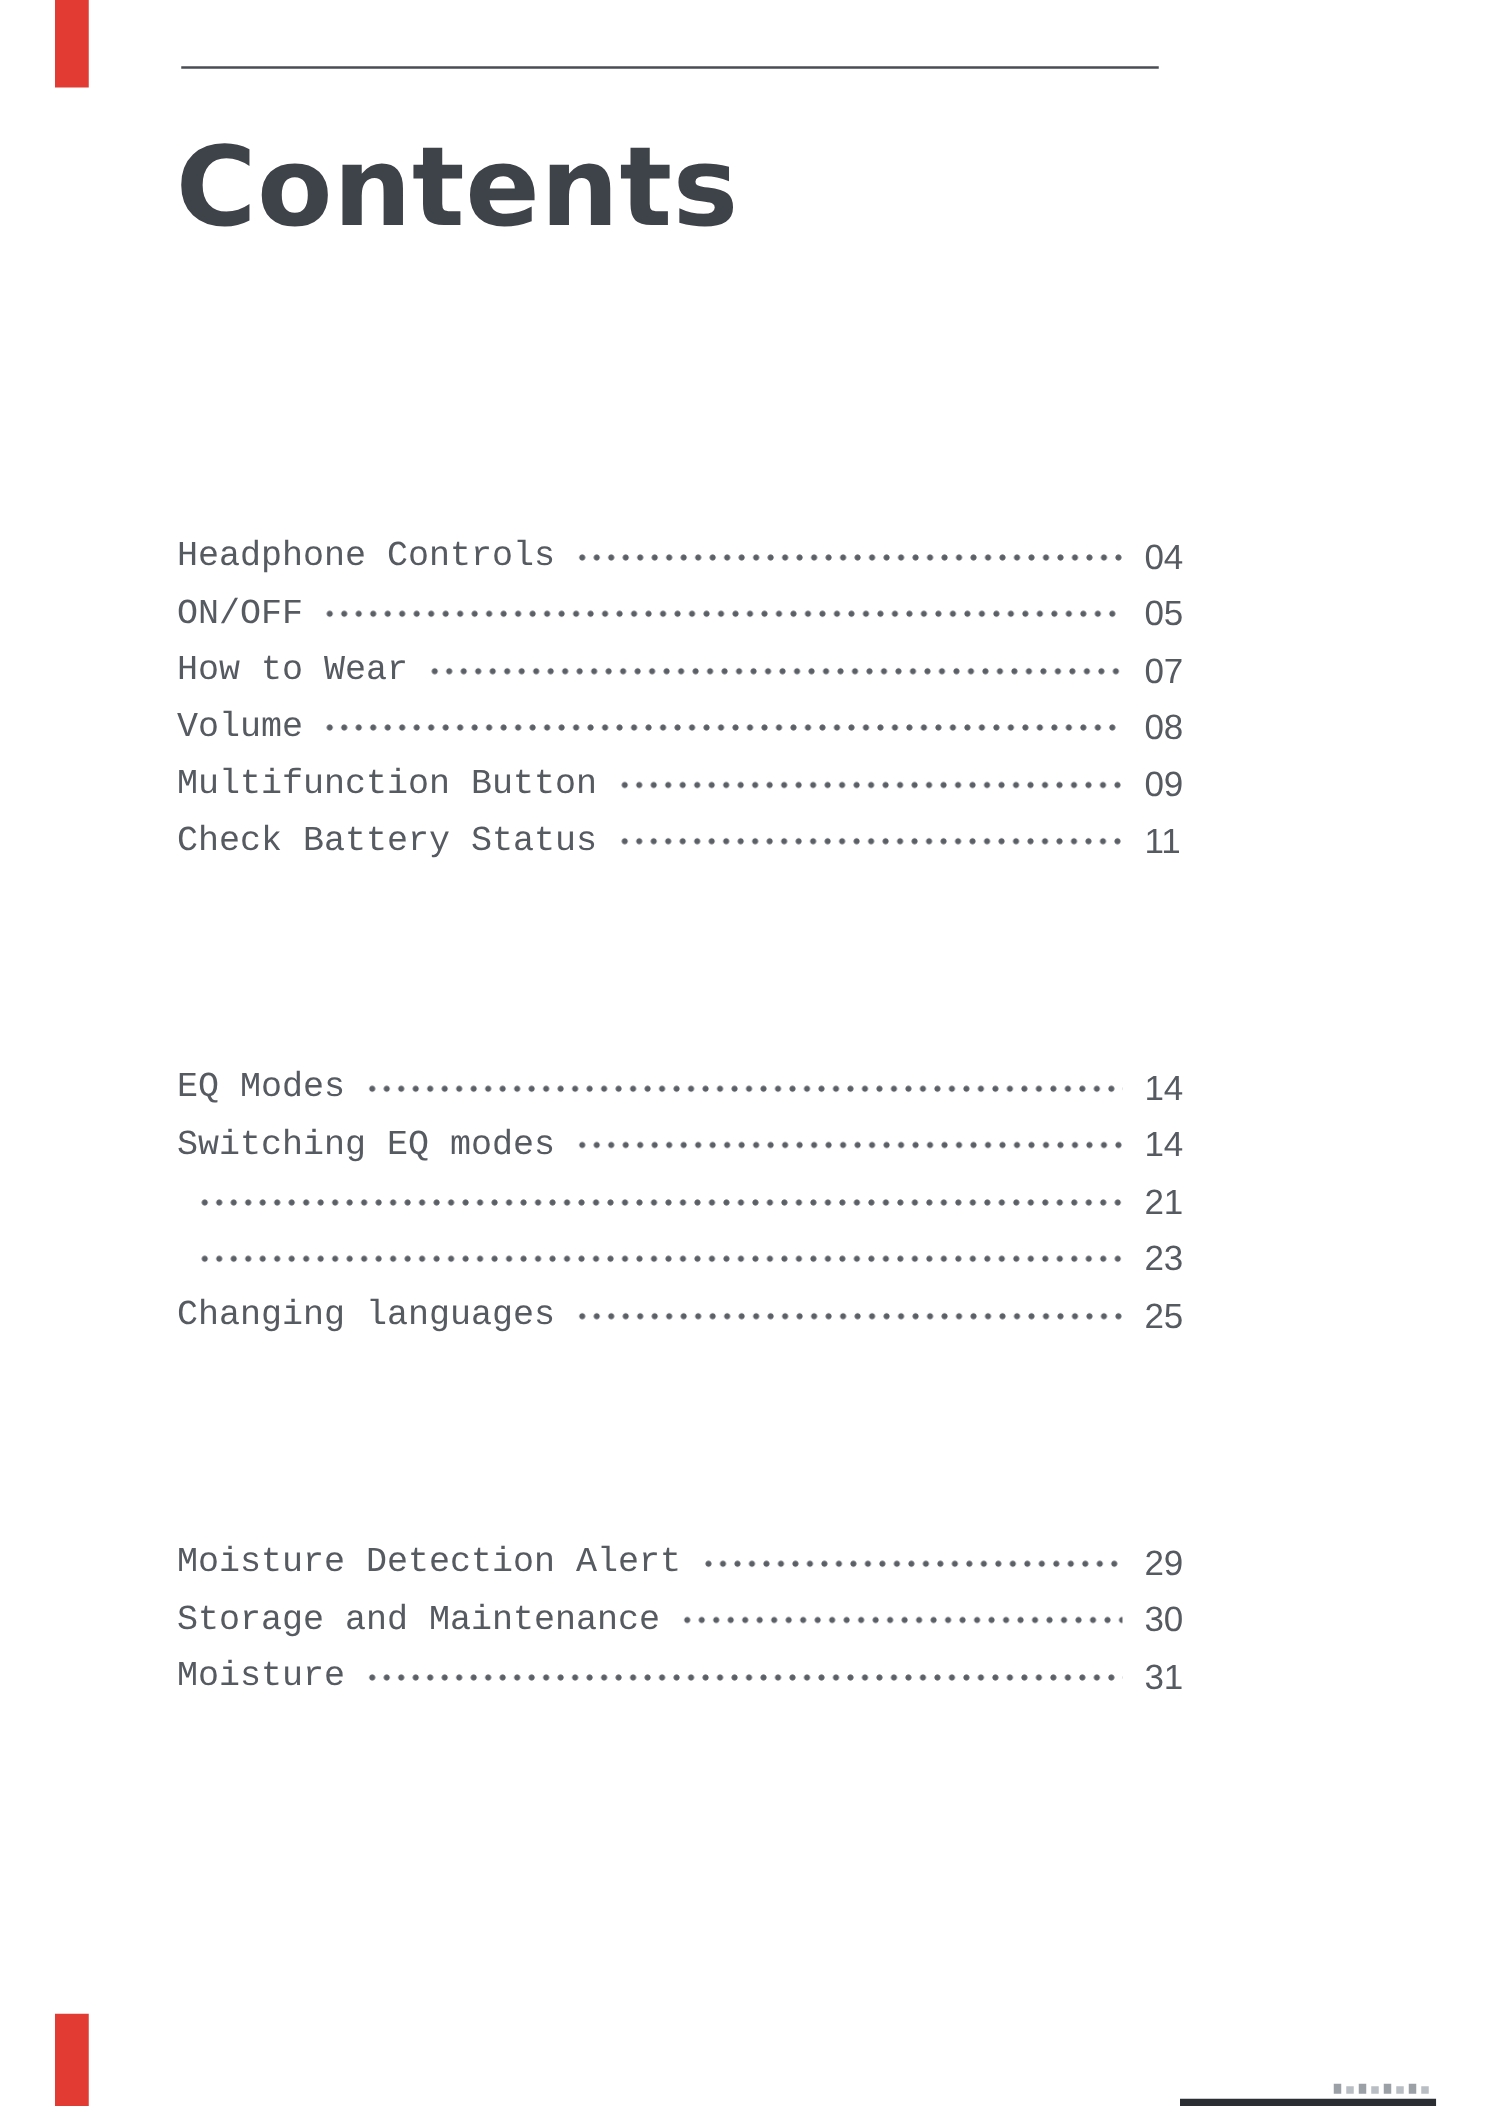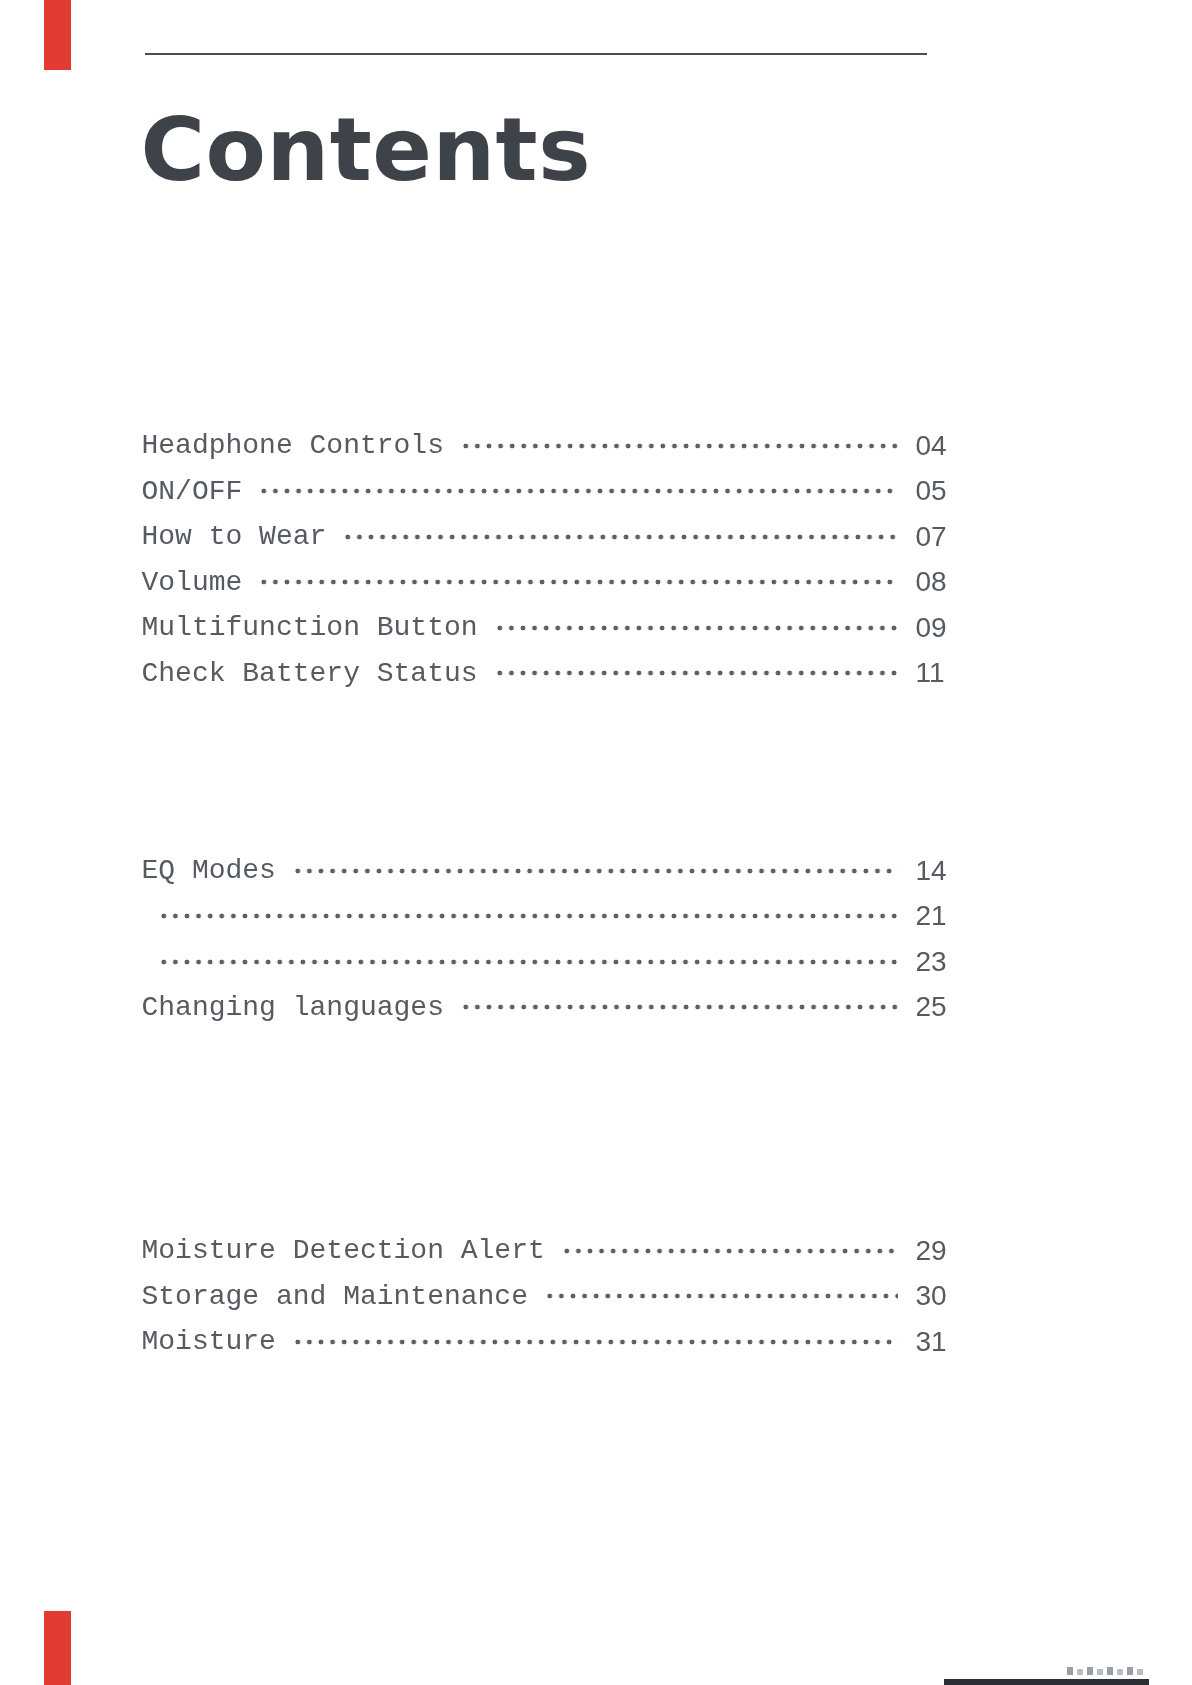--- a/index.html
+++ b/index.html
@@ -117,20 +117,25 @@
     </div>
   </div>
 
   <div class="toc-group g2">
     <div class="toc-row">
       <span class="toc-label">EQ Modes</span>
       <span class="toc-leader"></span>
       <span class="toc-page">14</span>
     </div>
     <div class="toc-row">
+      <span class="toc-label">Switching EQ modes</span>
+      <span class="toc-leader"></span>
+      <span class="toc-page">14</span>
+    </div>
+    <div class="toc-row">
       <span class="toc-leader"></span>
       <span class="toc-page">21</span>
     </div>
     <div class="toc-row">
       <span class="toc-leader"></span>
       <span class="toc-page">23</span>
     </div>
     <div class="toc-row">
       <span class="toc-label">Changing languages</span>
       <span class="toc-leader"></span>

